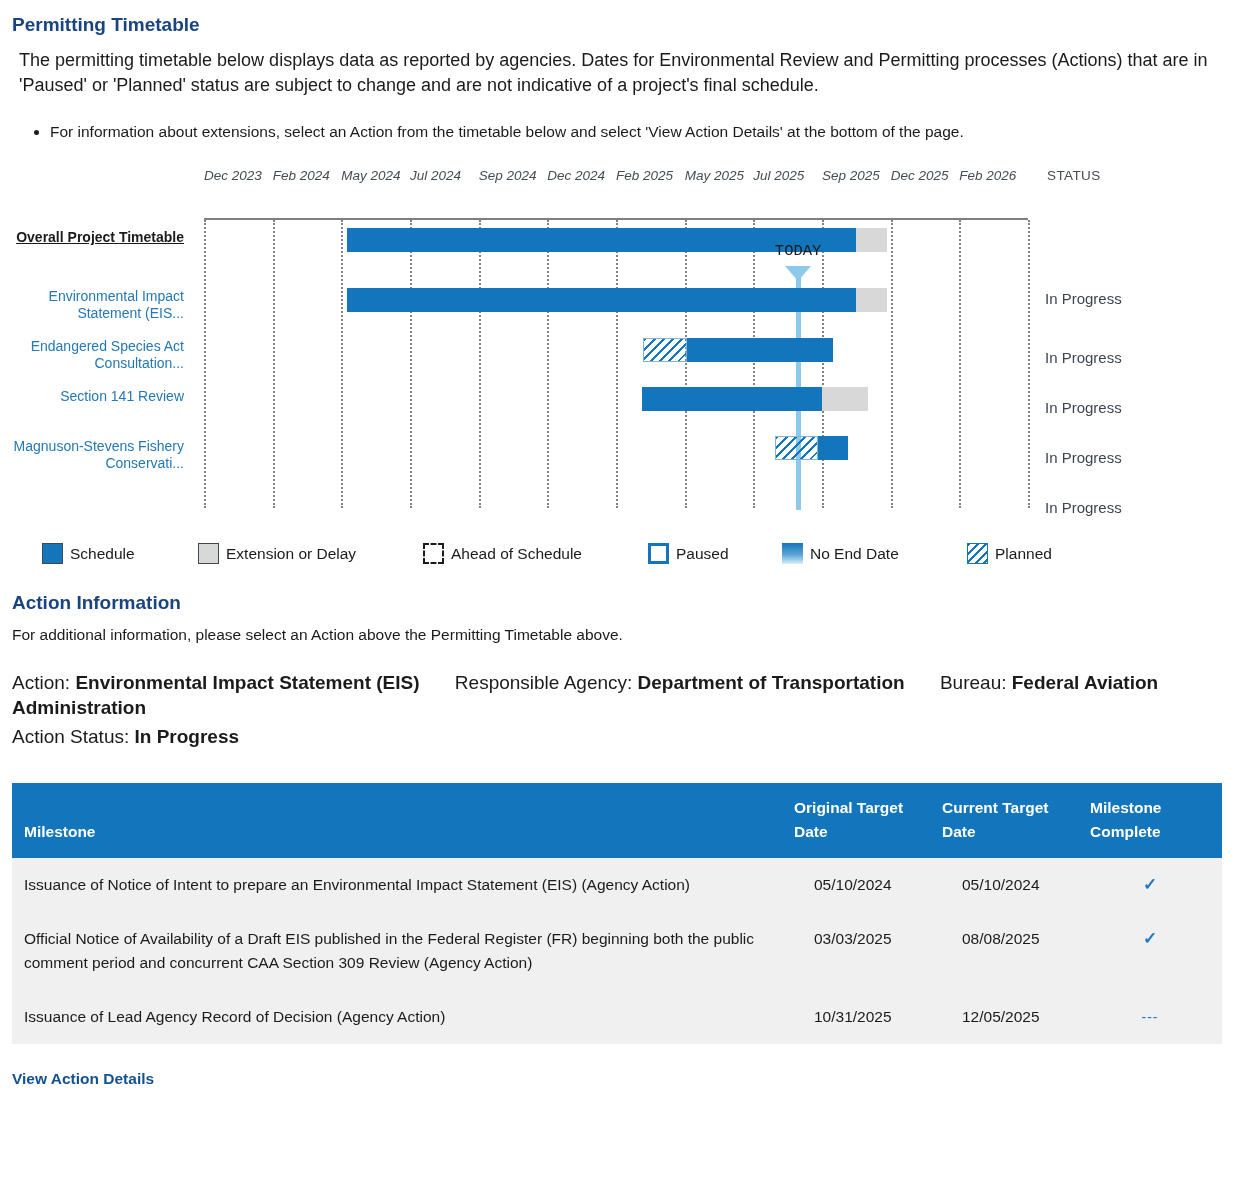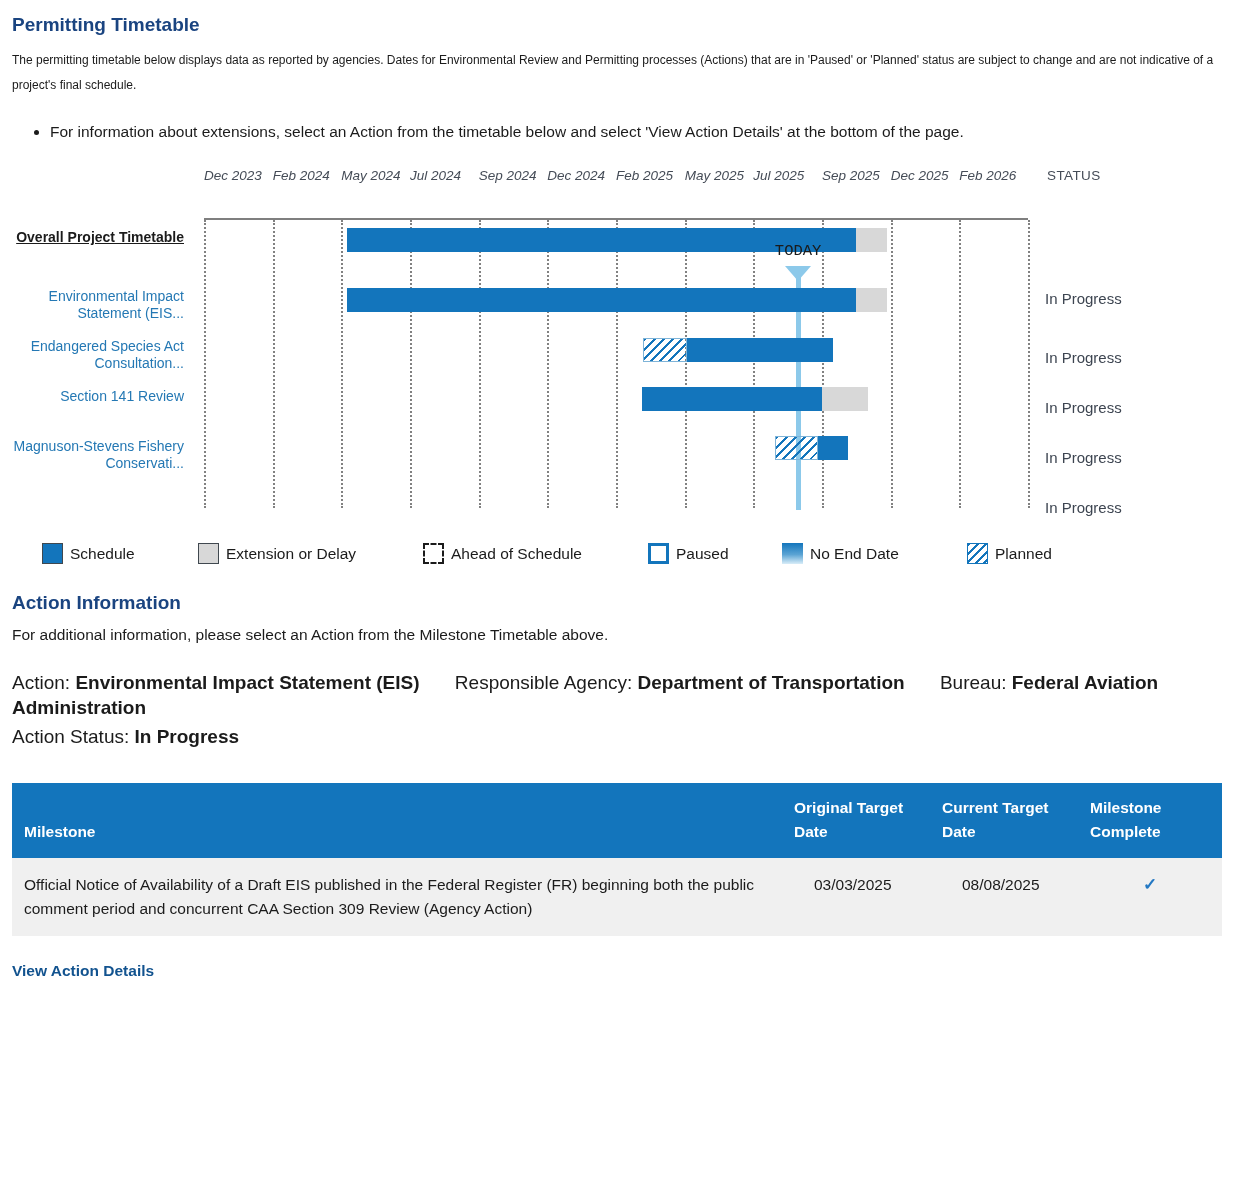--- a/index.html
+++ b/index.html
@@ -10,21 +10,21 @@
     color: #1b1b1b;
     position: relative;
     overflow: hidden;
   }
 
   h1.page-title, h2.section-title {
     font-size: 19px; font-weight: bold; color: #1a4480;
     margin: 14px 12px 12px 12px;
   }
   p.intro {
-    margin: 0 12px 16px 12px; font-size: 12px; line-height: 25px; max-width: 1210px;
+    margin: 0 12px 16px 19px; font-size: 18px; line-height: 25px; max-width: 1210px;
   }
   ul.notes { margin: 22px 12px 0 50px; font-size: 15.5px; line-height: 24px; }
   ul.notes li { margin-bottom: 4px; }
 
   
   .gantt { position: relative; height: 420px; margin-top: 14px; }
   .axis { position: absolute; left: 204px; top: 10px; width: 824px; height: 20px; }
   .axis .tick {
     position: absolute; top: 0; font-size: 13.5px; color: #454c57; white-space: nowrap; font-style: italic;
   }
@@ -215,21 +215,21 @@
         <span class="legend-label">No End Date</span>
       </div>
       <div class="legend-item" style="left: 967px;">
         <span class="legend-swatch sw-planned"></span>
         <span class="legend-label">Planned</span>
       </div>
     </div>
 </div>
 
 <h2 class="section-title section-gap">Action Information</h2>
-<p class="action-note">For additional information, please select an Action from the Milestone Timetable above.</p>
+<p class="action-note">For additional information, please select an Action above the Permitting Timetable above.</p>
 <p class="fields">
   <span class="group"><span>Action:</span>
   <b>Environmental Impact Statement (EIS)</b></span>
   <span class="group"><span>Responsible Agency:</span>
   <b>Department of Transportation</b></span>
   <span class="group"><span>Bureau:</span>
   <b>Federal Aviation Administration</b></span>
 </p>
 <p class="fields">
   <span>Action Status:</span>
@@ -246,24 +246,36 @@
   <thead>
     <tr>
       <th>Milestone</th>
       <th>Original Target Date</th>
       <th>Current Target Date</th>
       <th>Milestone Complete</th>
     </tr>
   </thead>
   <tbody id="tbody">
       <tr class="odd">
+        <td>Issuance of Notice of Intent to prepare an Environmental Impact Statement (EIS) (Agency Action)</td>
+        <td class="date-cell">05/10/2024</td>
+        <td class="date-cell">05/10/2024</td>
+        <td class="complete-cell"><span class="check-glyph">✓</span></td>
+      </tr>
+      <tr class="odd">
         <td>Official Notice of Availability of a Draft EIS published in the Federal Register (FR) beginning both the public comment period and concurrent CAA Section 309 Review (Agency Action)</td>
         <td class="date-cell">03/03/2025</td>
         <td class="date-cell">08/08/2025</td>
         <td class="complete-cell"><span class="check-glyph">✓</span></td>
       </tr>
+      <tr class="odd">
+        <td>Issuance of Lead Agency Record of Decision (Agency Action)</td>
+        <td class="date-cell">10/31/2025</td>
+        <td class="date-cell">12/05/2025</td>
+        <td class="complete-cell"><span class="dash-glyph">---</span></td>
+      </tr>
     </tbody>
 </table>
 
 <a class="view-details">View Action Details</a>
 
 
 
 
 </body></html>

